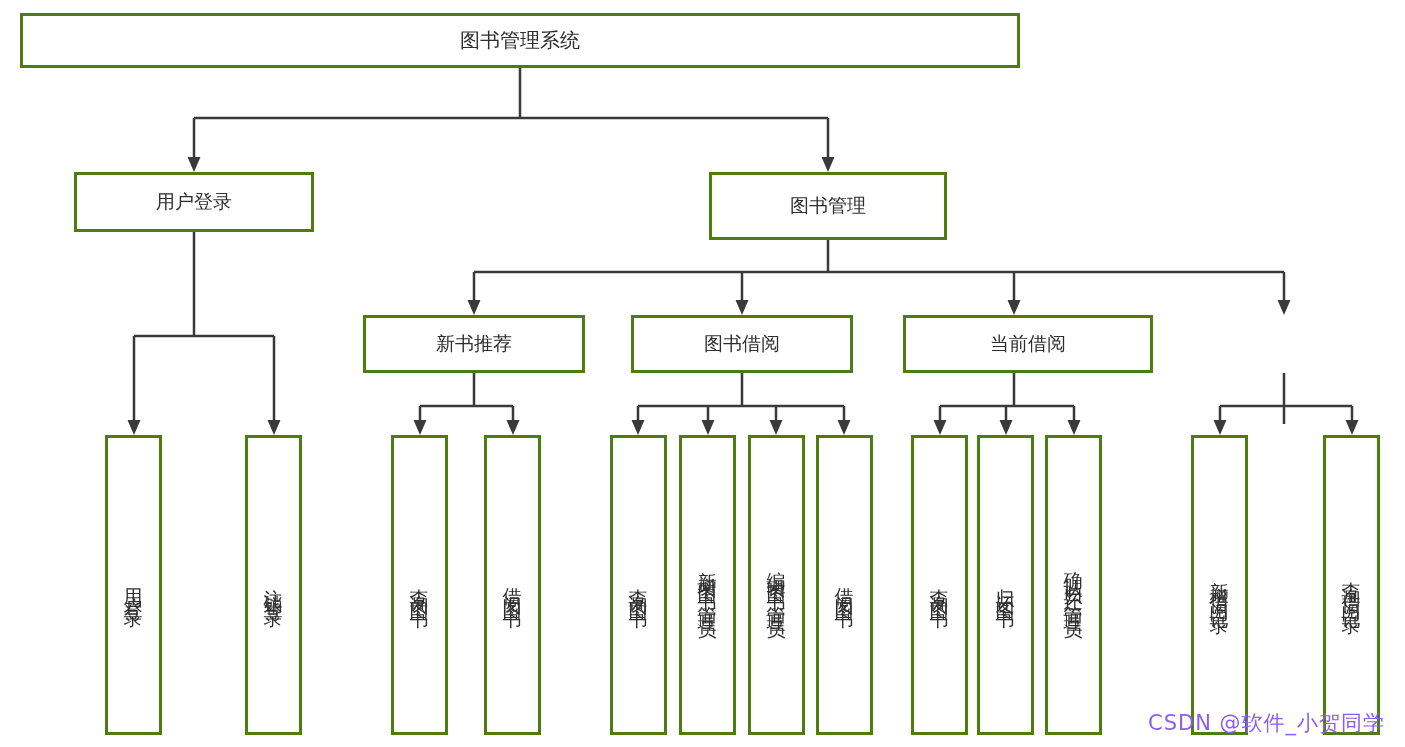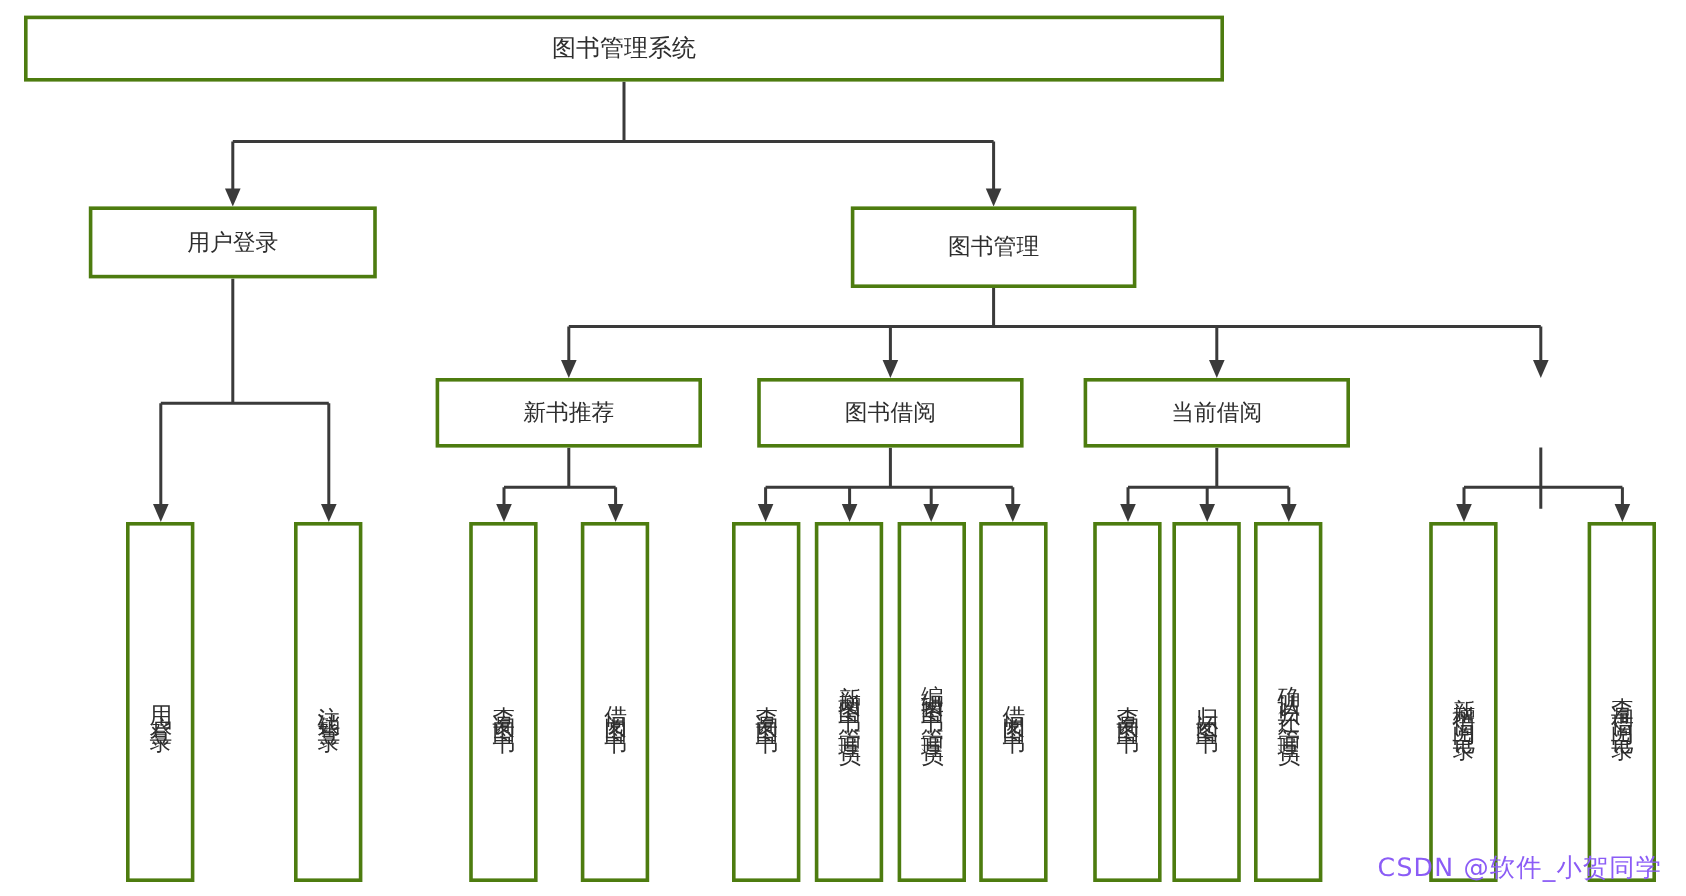--- a/index.html
+++ b/index.html
@@ -93,21 +93,21 @@
     </g>
   </svg>
 
   <div class="box root-box" style="left:20px; top:13px; width:1000px; height:55px;">图书管理系统</div>
 
   <div class="box" style="left:74px; top:172px; width:240px; height:60px;">用户登录</div>
   <div class="box" style="left:709px; top:172px; width:238px; height:68px;">图书管理</div>
 
   <div class="box" style="left:363px; top:315px; width:222px; height:58px;">新书推荐</div>
   <div class="box" style="left:631px; top:315px; width:222px; height:58px;">图书借阅</div>
-  <div class="box" style="left:903px; top:315px; width:222px; height:58px;">当前借阅</div>
+  <div class="box" style="left:903px; top:315px; width:250px; height:58px;">当前借阅</div>
 
   <div class="box vbox" style="left:105px; top:435px; width:57px; height:300px;">用户登录</div>
   <div class="box vbox" style="left:245px; top:435px; width:57px; height:300px;">注销登录</div>
 
   <div class="box vbox" style="left:391px; top:435px; width:57px; height:300px;">查询图书</div>
   <div class="box vbox" style="left:484px; top:435px; width:57px; height:300px;">借阅图书</div>
 
   <div class="box vbox" style="left:610px; top:435px; width:57px; height:300px;">查询图书</div>
   <div class="box vbox" style="left:679px; top:435px; width:57px; height:300px;">新增图书（管理员）</div>
   <div class="box vbox" style="left:748px; top:435px; width:57px; height:300px;">编辑图书（管理员）</div>

